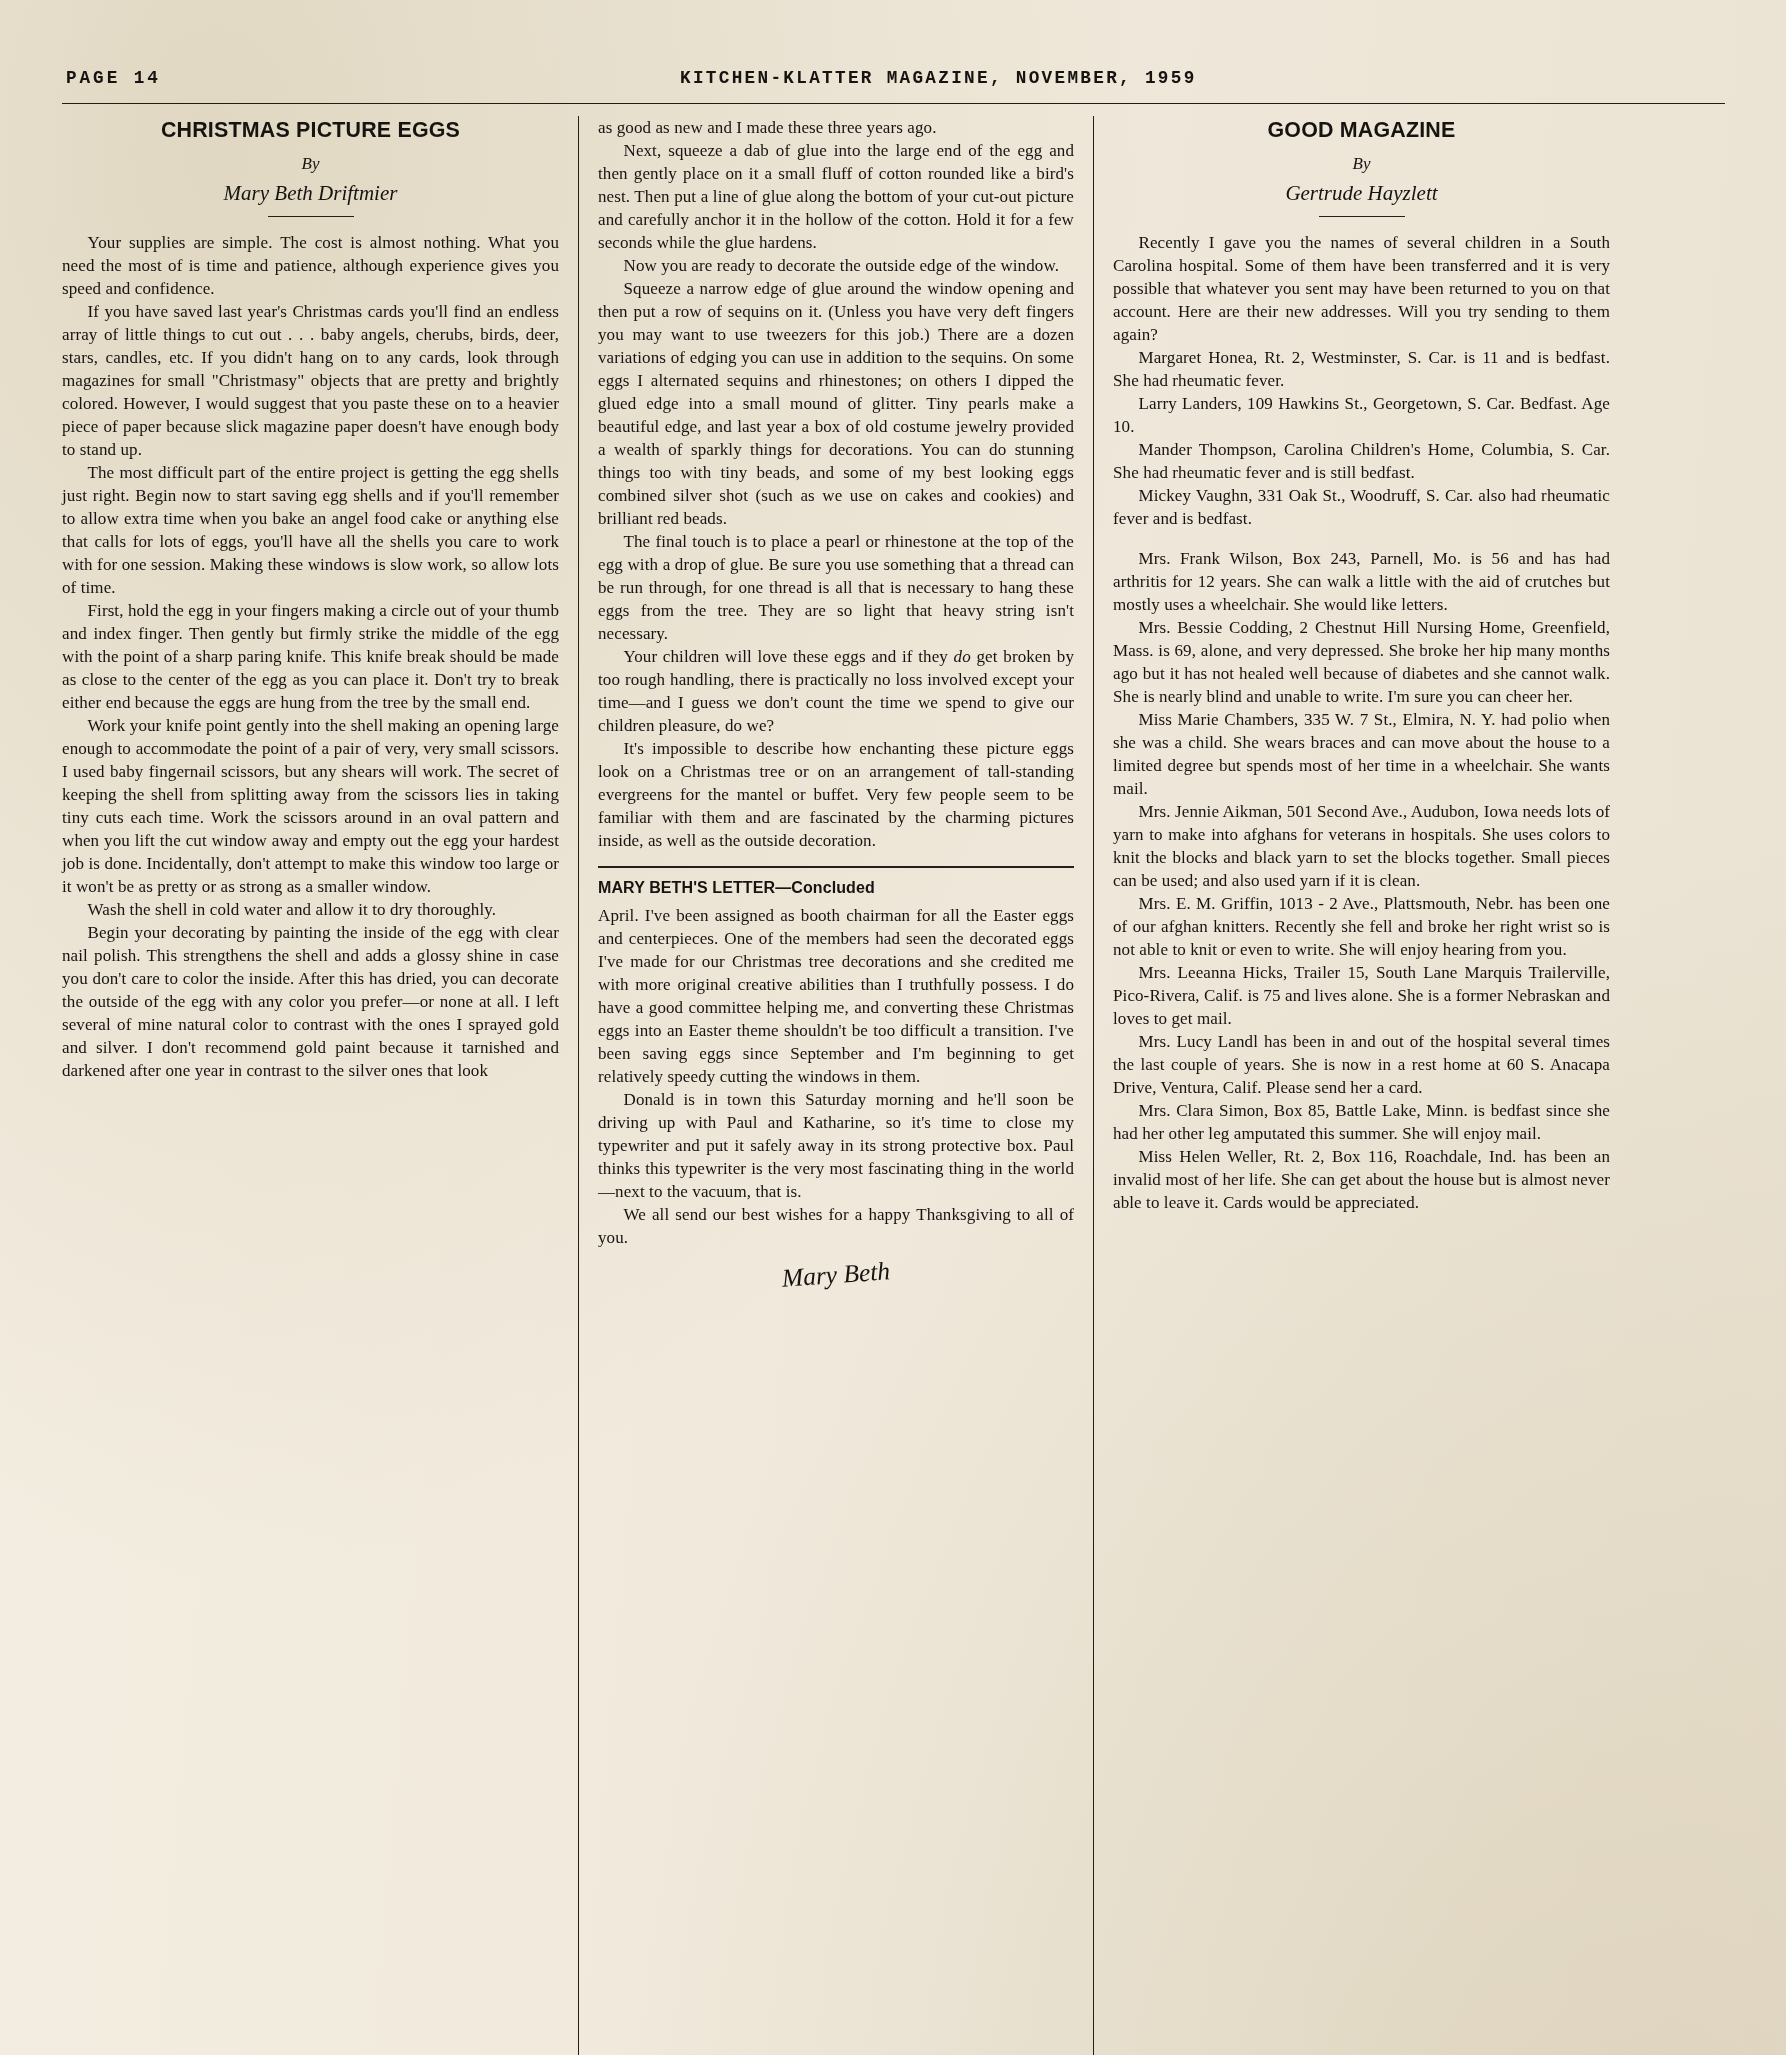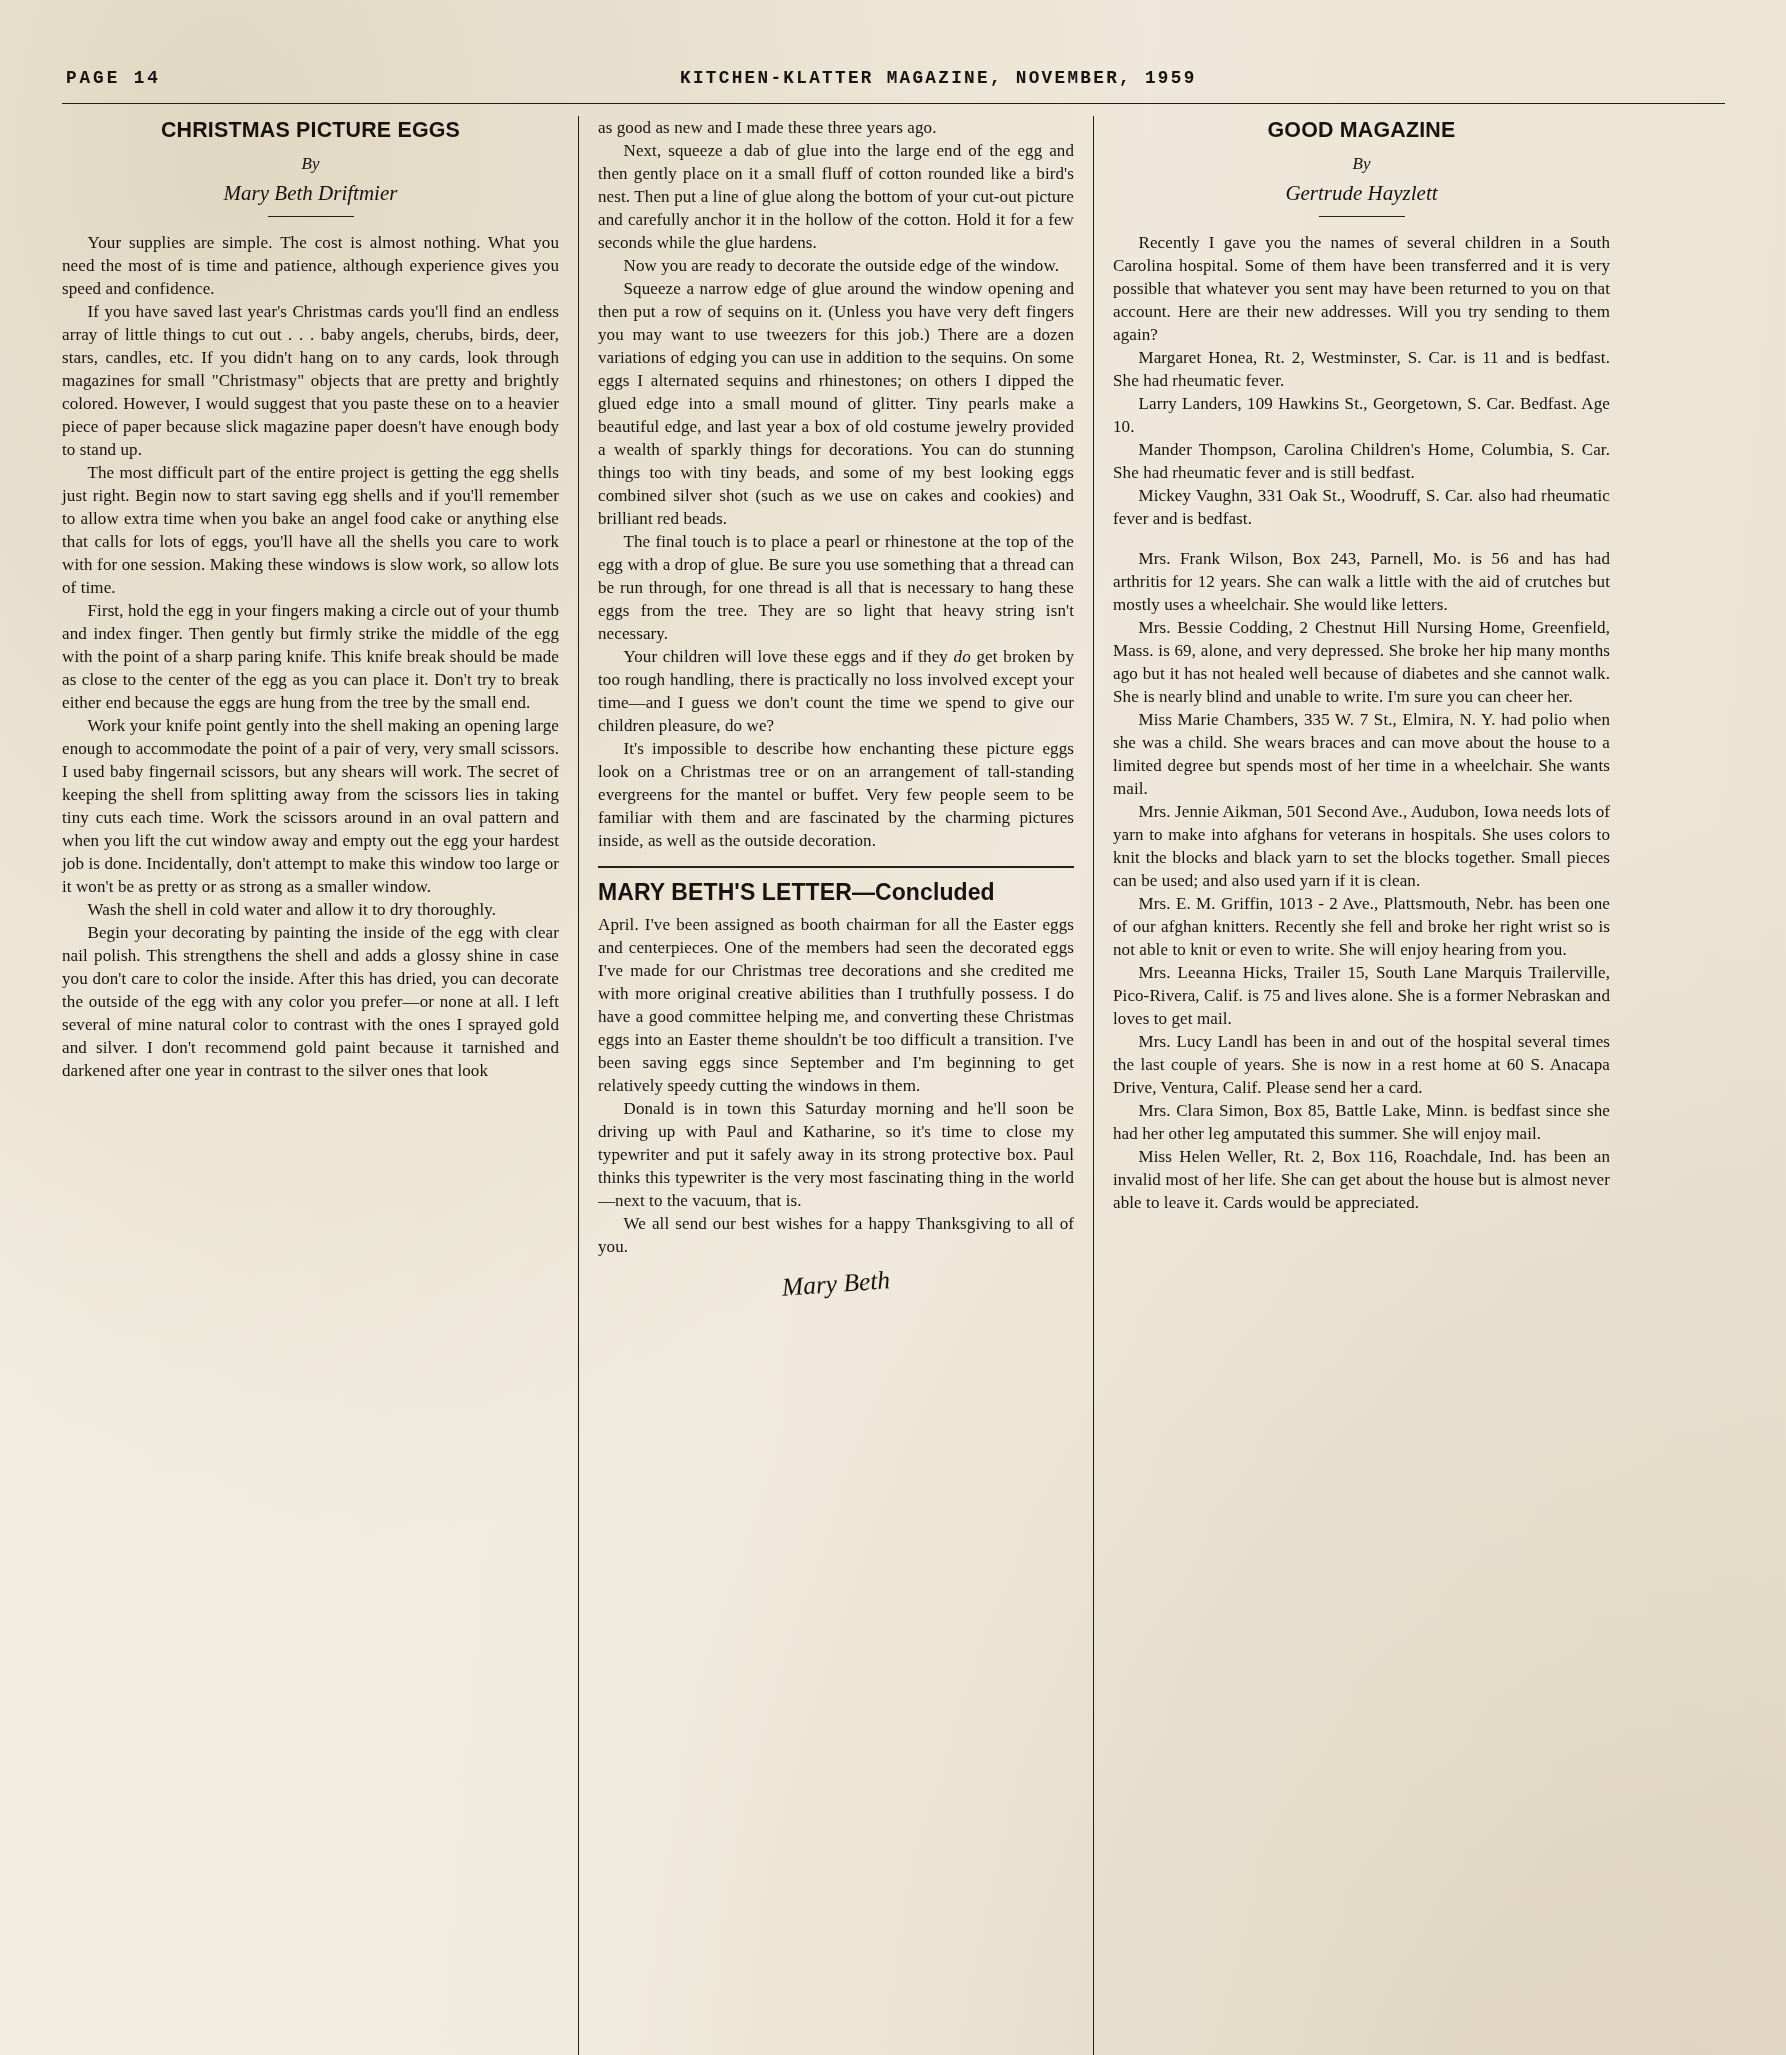--- a/index.html
+++ b/index.html
@@ -101,21 +101,21 @@
     text-indent: 25.5px;
     letter-spacing: 0.1px;
   }
   p.body.noindent { text-indent: 0; }
   p.body + p.body { margin-top: 0; }
   .gap { height: 16.4px; }
 
   .subhead {
     font-family: "Liberation Sans", sans-serif;
     font-weight: bold;
-    font-size: 23px;
+    font-size: 16px;
     margin: 10.7px 0 7.4px 0;
     letter-spacing: 0.1px;
   }
   .thickrule {
     border: 0;
     border-top: 2.5px solid #241f18;
     margin: 14px 0 9px 0;
   }
   .sig {
     text-align: center;

